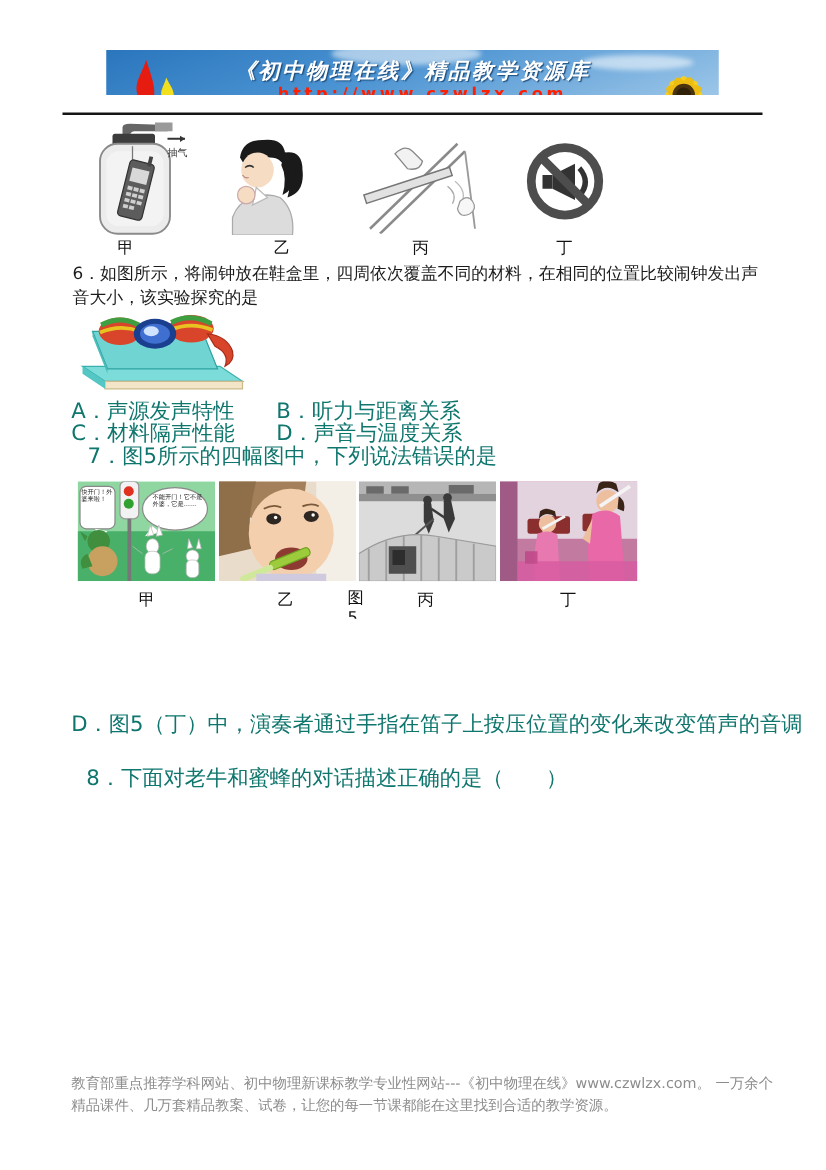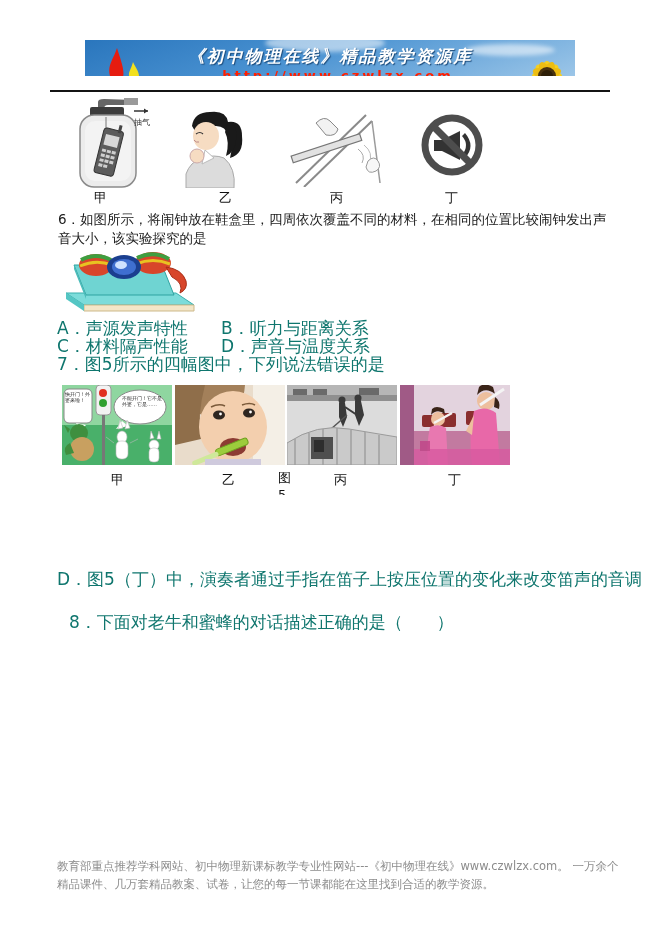--- a/index.html
+++ b/index.html
@@ -152,21 +152,21 @@
     <ellipse cx="66" cy="18" rx="17" ry="12" fill="#1b3f8f"></ellipse>
     <ellipse cx="66" cy="18" rx="12" ry="8" fill="#3f6fd0"></ellipse>
     <ellipse cx="63" cy="16" rx="6" ry="4" fill="#cfe2ff"></ellipse>
   </svg>
 
   <div class="abs optrow" style="left:57px;top:317px;">A．声源发声特性</div>
   <div class="abs optrow" style="left:221px;top:317px;">B．听力与距离关系</div>
   <div class="abs optrow" style="left:57px;top:335px;">C．材料隔声性能</div>
   <div class="abs optrow" style="left:221px;top:335px;">D．声音与温度关系</div>
 
-  <div class="abs optrow" style="left:57px;top:353px;">7．图5所示的四幅图中，下列说法错误的是</div>
+  <div class="abs optrow" style="left:70px;top:353px;">7．图5所示的四幅图中，下列说法错误的是</div>
 
   <div class="abs photo" style="left:62px;">
     <svg width="110" height="80" viewBox="0 0 110 80">
       <rect width="110" height="80" fill="#8fd6a0"></rect>
       <rect y="40" width="110" height="40" fill="#49b06a"></rect>
       <rect x="34" y="0" width="15" height="30" rx="4" fill="#f2f2f2" stroke="#999"></rect>
       <circle cx="41" cy="8" r="4" fill="#e03020"></circle>
       <circle cx="41" cy="18" r="4" fill="#30a030"></circle>
       <rect x="40" y="30" width="3" height="50" fill="#777"></rect>
       <rect x="2" y="4" width="28" height="34" rx="5" fill="#fff" stroke="#888"></rect>

